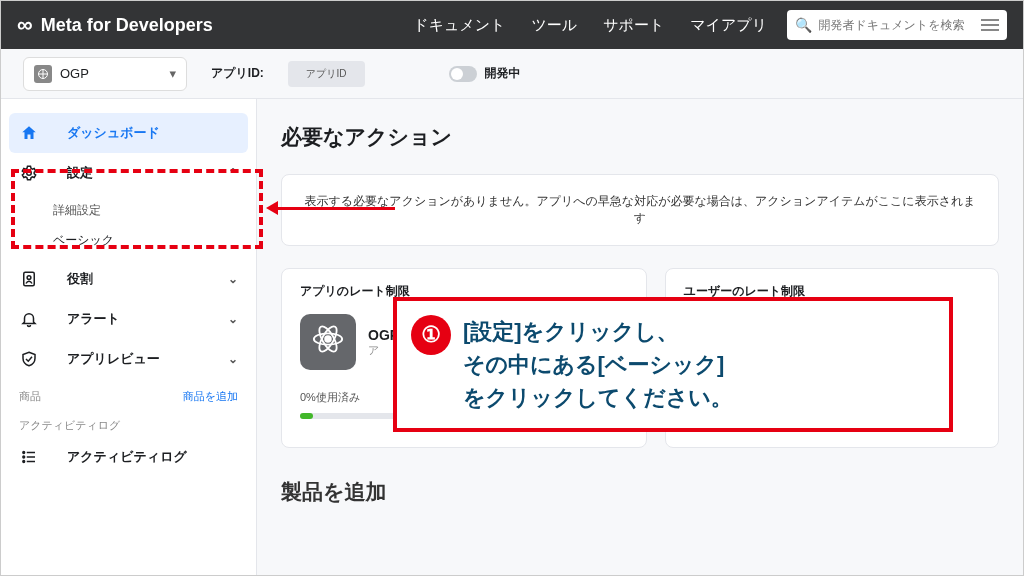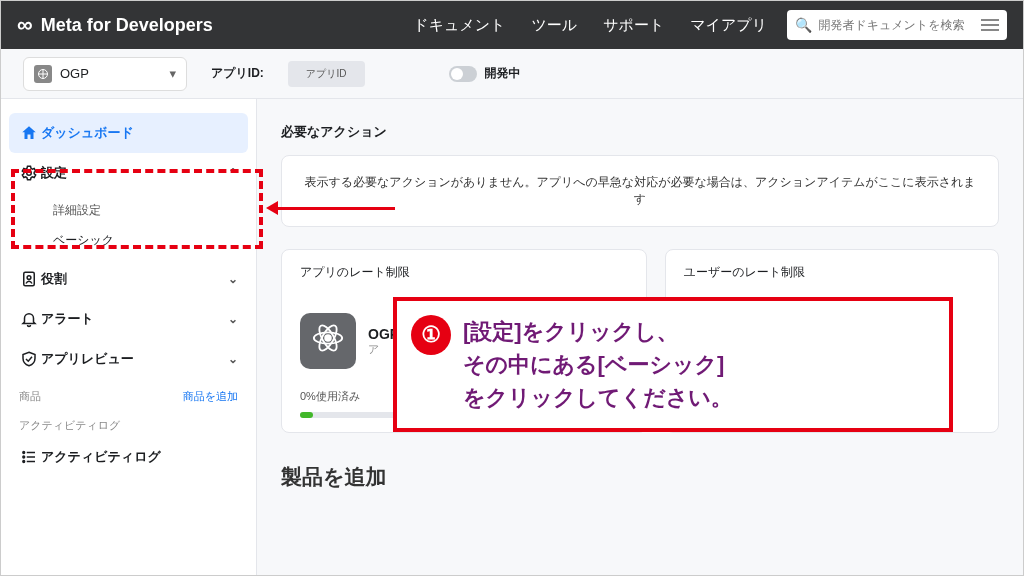--- a/index.html
+++ b/index.html
@@ -23,53 +23,53 @@
     .caret-down{margin-left:auto;color:#666}
     .appid-label{font-size:12px;font-weight:600;color:#1c1e21}
     .appid-pill{background:#e4e6eb;border-radius:4px;padding:6px 18px;font-size:10px;color:#555}
     .dev-toggle{display:flex;align-items:center;gap:8px;margin-left:60px}
     .toggle{width:28px;height:16px;border-radius:8px;background:#ccd0d5;position:relative}
     .toggle::after{content:'';position:absolute;width:12px;height:12px;background:#fff;border-radius:50%;top:2px;left:2px}
     .dev-label{font-size:12px;font-weight:600}
     
     .body{display:flex;height:calc(100% - 98px)}
     .sidebar{width:256px;border-right:1px solid #e4e6eb;background:#fff;padding:14px 0}
-    .side-item{height:40px;display:flex;align-items:center;padding:0 18px;gap:2px;font-size:13px;font-weight:600;color:#1c1e21;cursor:pointer;position:relative}
+    .side-item{height:40px;display:flex;align-items:center;padding:0 18px;gap:28px;font-size:13px;font-weight:600;color:#1c1e21;cursor:pointer;position:relative}
     .side-item.active{color:#1877f2;background:#e7f0ff;border-radius:6px;margin:0 8px;padding:0 10px}
     .side-ico{width:20px;height:20px;display:inline-flex;align-items:center;justify-content:center;font-size:16px;color:inherit}
     .side-caret{margin-left:auto;font-size:12px;color:#555}
     .sub-items{padding-left:52px;padding-top:2px;padding-bottom:4px}
     .sub-item{height:30px;display:flex;align-items:center;font-size:12px;color:#555;cursor:pointer}
     .sub-item.hl{color:#1c1e21}
     .side-section-label{padding:10px 18px 4px;font-size:11px;color:#888}
     .side-link{margin-left:auto;color:#1877f2;font-size:11px;font-weight:500}
     
     .main{flex:1;background:#f7f8fa;padding:24px;overflow:hidden}
-    .h-section{font-size:13px;font-weight:700;margin-bottom:14px;color:#1c1e21}
+    .h-section{font-size:21px;font-weight:700;margin-bottom:23px;color:#1c1e21}
     .notice-card{background:#fff;border:1px solid #e4e6eb;border-radius:8px;padding:18px 20px;font-size:12px;color:#333;text-align:center;margin-bottom:22px}
     .cards-row{display:flex;gap:18px}
     .card{background:#fff;border:1px solid #e4e6eb;border-radius:8px;padding:14px 18px;flex:1;min-height:180px}
-    .card-h{font-size:12px;font-weight:400;margin-bottom:32px}
+    .card-h{font-size:12px;font-weight:700;margin-bottom:14px}
     .app-row{display:flex;align-items:center;gap:12px}
     .app-thumb{width:56px;height:56px;border-radius:10px;background:#65676b;display:flex;align-items:center;justify-content:center}
     .atom{color:#fff;font-size:30px}
     .app-name{font-size:14px;font-weight:700}
     .usage{font-size:11px;color:#555;margin-top:20px}
     .progress{height:6px;background:#e4e6eb;border-radius:3px;margin-top:8px;position:relative}
     .progress::after{content:'';position:absolute;left:0;top:0;height:6px;width:4%;background:#42b72a;border-radius:3px}
     .big-zero{font-size:26px;font-weight:700;color:#bcc0c4;text-align:center;margin-top:30px}
     .slot-label{font-size:11px;color:#bcc0c4;text-align:center;margin-top:4px}
     .section-add{font-size:21px;font-weight:600;margin-top:30px;color:#333}
     
     .dashed-box{position:absolute;border:4px dashed #e60012;pointer-events:none}
     .arrow-line{position:absolute;height:3px;background:#e60012}
     .arrow-head{position:absolute;width:0;height:0;border-top:7px solid transparent;border-bottom:7px solid transparent;border-right:12px solid #e60012}
     .callout{position:absolute;border:4px solid #e60012;background:#fff;padding:14px 18px 14px 14px;display:flex;gap:12px}
     .callout-badge{width:40px;height:40px;border-radius:50%;background:#e60012;color:#fff;font-size:22px;font-weight:700;display:flex;align-items:center;justify-content:center;flex-shrink:0}
-    .callout-text{font-size:22px;font-weight:600;line-height:1.5;color:#701a75;white-space:pre}
+    .callout-text{font-size:22px;font-weight:600;line-height:1.5;color:#0c4a6e;white-space:pre}
   </style>
 </head>
 <body>
 
 <div class="page">
 
   <div class="topbar">
     <div class="brand">
       <span class="infinity">∞</span>
       <span>Meta for Developers</span>

